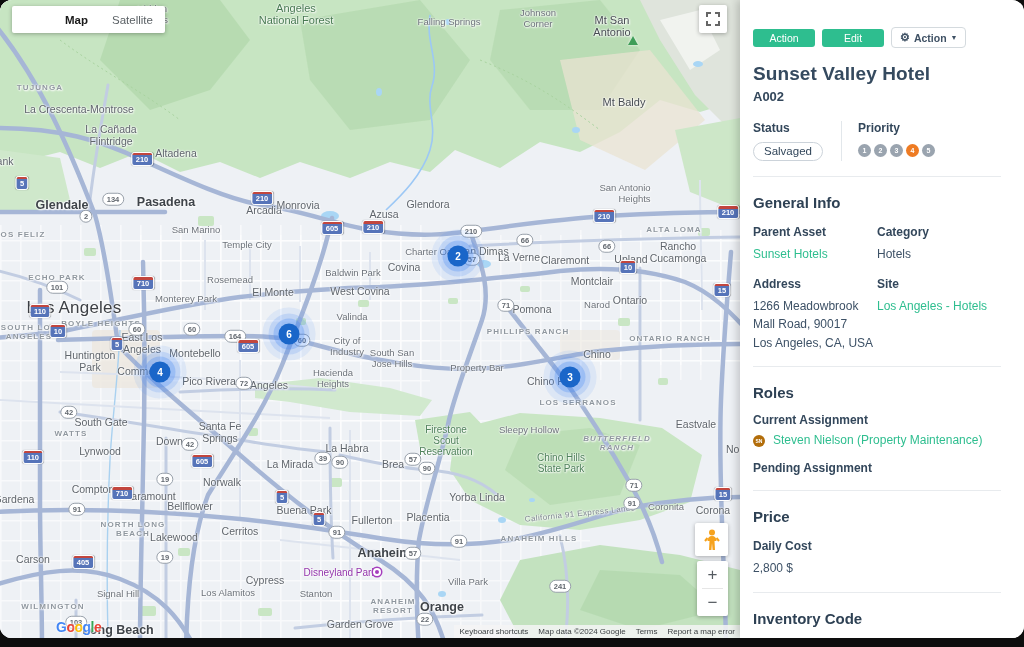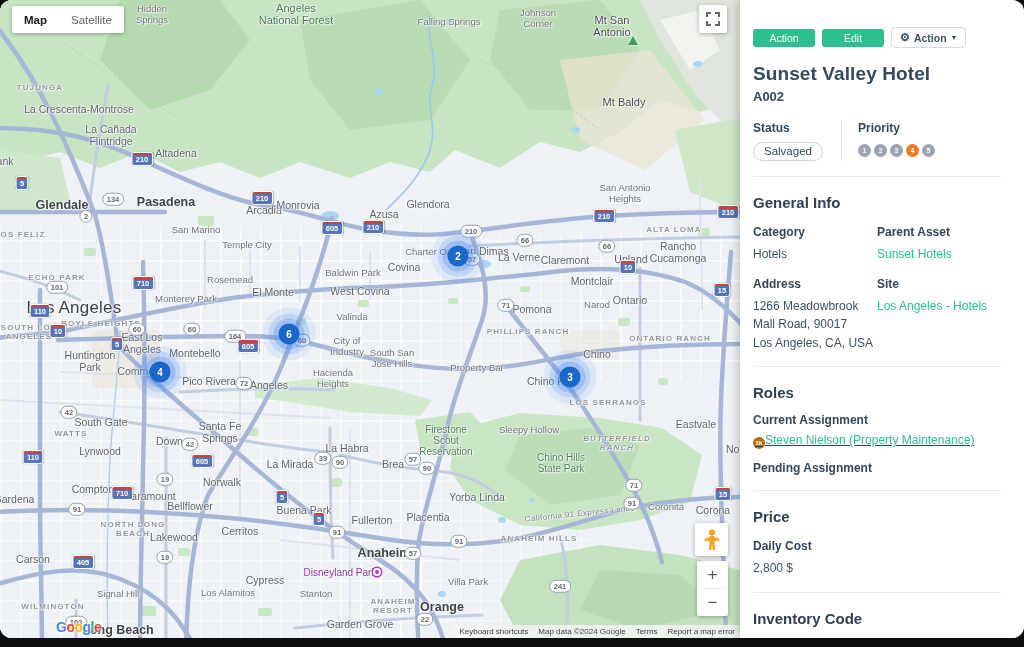--- a/index.html
+++ b/index.html
@@ -29,21 +29,21 @@
   .shield.s{background:#fff;color:#62686f;border:1px solid #98a0aa;border-radius:8px;padding:1.5px 3.5px;}
   .marker{position:absolute;width:21px;height:21px;border-radius:50%;background:#1a66c9;color:#fff;
           display:flex;align-items:center;justify-content:center;font-size:10px;font-weight:bold;
           transform:translate(-50%,-50%);
           box-shadow:0 0 0 5px rgba(66,133,244,.28),0 0 0 10px rgba(66,133,244,.18),0 0 0 16px rgba(66,133,244,.10);}
   .mountain-peak-icon{position:absolute;transform:translate(-50%,0);width:0;height:0;border-left:5px solid transparent;
           border-right:5px solid transparent;border-bottom:9px solid #3f9d58;filter:drop-shadow(0 0 1px #fff);}
   .disneyland-marker-icon{position:absolute;transform:translate(-50%,-50%);width:8px;height:8px;border-radius:50%;
           background:#a53dbd;border:2px solid #fff;box-shadow:0 0 0 1.5px #a53dbd;}
   .map-type{position:absolute;left:12px;top:6px;display:flex;background:#fff;border-radius:2px;
-            box-shadow:0 1px 4px rgba(0,0,0,.3);height:27px;align-items:stretch;z-index:30;}
+            box-shadow:0 1px 4px rgba(0,0,0,.3);height:27px;align-items:stretch;z-index:30;padding-left:41px;}
   .map-type .mt-btn{padding:0 12px;font-size:11.5px;display:flex;align-items:center;cursor:pointer;color:#5b6165;}
   .map-type .mt-btn.active{font-weight:bold;color:#1a1a1a;}
   .fullscreen-btn{position:absolute;right:13px;top:5px;width:28px;height:28px;background:#fff;border-radius:2px;
             box-shadow:0 1px 4px rgba(0,0,0,.3);display:flex;align-items:center;justify-content:center;z-index:30;}
   .pegman{position:absolute;right:12px;bottom:82px;width:33px;height:33px;background:#fff;border-radius:2px;
             box-shadow:0 1px 4px rgba(0,0,0,.3);display:flex;align-items:center;justify-content:center;z-index:30;}
   .zoomctl{position:absolute;right:12px;bottom:22px;width:31px;background:#fff;border-radius:2px;
             box-shadow:0 1px 4px rgba(0,0,0,.3);z-index:30;display:flex;flex-direction:column;}
   .zoomctl .zbtn{height:27px;display:flex;align-items:center;justify-content:center;font-size:17px;color:#565b61;cursor:pointer;}
   .zoomctl .zdiv{height:1px;background:#e6e6e6;margin:0 5px;}
@@ -73,21 +73,21 @@
   .dots{display:flex;gap:3px;margin-top:9px;}
   .dot{width:13px;height:13px;border-radius:50%;color:#fff;font-size:7px;font-weight:bold;
        display:flex;align-items:center;justify-content:center;}
   .sec-hr{border:none;border-top:1px solid #e8ebee;margin:15px 0 0 0;}
   .h-sec{font-size:15px;font-weight:bold;color:#2e4154;margin:17px 0 0 0;}
   .info-grid{display:grid;grid-template-columns:124px 1fr;row-gap:14px;margin-top:14px;}
   .cell .mini-label{display:block;margin-bottom:5px;}
   .val{font-size:12px;color:#3d5166;line-height:1.3;white-space:pre-line;}
   .link{font-size:12px;color:#2ebe8f;line-height:1.3;cursor:pointer;}
   .role-label{font-size:12px;font-weight:bold;margin-top:12px;}
-  .role-row{display:flex;align-items:flex-end;gap:0;margin-top:6px;text-decoration:underline;}
+  .role-row{display:flex;align-items:center;gap:8px;margin-top:6px;}
   .avatar{width:12px;height:12px;border-radius:50%;color:#fff;font-size:5px;font-weight:bold;
           display:flex;align-items:center;justify-content:center;flex:none;}
 </style>
 </head>
 <body>
 
 <div class="frame">
   <div class="app">
 
     <div class="map">
@@ -222,21 +222,21 @@
           <span class="lbl city" style="left: -6px; top: 156px;">Burbank</span>
           <span class="lbl city-md" style="left: 62px; top: 198px;">Glendale</span>
           <span class="lbl city-md" style="left: 166px; top: 195px;">Pasadena</span>
           <span class="lbl city" style="left: 264px; top: 205px;">Arcadia</span>
           <span class="lbl city" style="left: 298px; top: 200px;">Monrovia</span>
           <span class="lbl city-sm" style="left: 196px; top: 225px;">San Marino</span>
           <span class="lbl city-sm" style="left: 247px; top: 240px;">Temple City</span>
           <span class="lbl district" style="left: 20px; top: 231px;">LOS FELIZ</span>
           <span class="lbl city" style="left: 384px; top: 209px;">Azusa</span>
           <span class="lbl city" style="left: 428px; top: 199px;">Glendora</span>
-          <span class="lbl city-sm" style="left: 625px; top: 183px;">San Antonio
+          <span class="lbl city-sm" style="left: 625px; top: 183px; text-align: right;">San Antonio
 Heights</span>
           <span class="lbl district" style="left: 674px; top: 226px;">ALTA LOMA</span>
           <span class="lbl city" style="left: 678px; top: 241px;">Rancho
 Cucamonga</span>
           <span class="lbl city-sm" style="left: 431px; top: 247px;">Charter Oak</span>
           <span class="lbl city" style="left: 483px; top: 246px;">San Dimas</span>
           <span class="lbl city" style="left: 519px; top: 252px;">La Verne</span>
           <span class="lbl city" style="left: 565px; top: 255px;">Claremont</span>
           <span class="lbl city" style="left: 631px; top: 254px;">Upland</span>
           <span class="lbl city" style="left: 404px; top: 262px;">Covina</span>
@@ -260,21 +260,21 @@
 Heights</span>
           <span class="lbl city-sm" style="left: 477px; top: 363px;">Property Bar</span>
           <span class="lbl district" style="left: 528px; top: 328px;">PHILLIPS RANCH</span>
           <span class="lbl city" style="left: 532px; top: 304px;">Pomona</span>
           <span class="lbl city-sm" style="left: 597px; top: 300px;">Narod</span>
           <span class="lbl city" style="left: 592px; top: 276px;">Montclair</span>
           <span class="lbl city" style="left: 630px; top: 295px;">Ontario</span>
           <span class="lbl district" style="left: 670px; top: 335px;">ONTARIO RANCH</span>
           <span class="lbl city" style="left: 597px; top: 349px;">Chino</span>
           <span class="lbl city" style="left: 552px; top: 376px;">Chino Hills</span>
-          <span class="lbl district" style="left: 578px; top: 399px; margin-left: 30px;">LOS SERRANOS</span>
+          <span class="lbl district" style="left: 578px; top: 399px;">LOS SERRANOS</span>
           <span class="lbl district" style="left: 29px; top: 324px;">SOUTH LOS
 ANGELES</span>
           <span class="lbl city" style="left: 90px; top: 350px;">Huntington
 Park</span>
           <span class="lbl city" style="left: 209px; top: 376px;">Pico Rivera</span>
           <span class="lbl city" style="left: 269px; top: 380px;">Angeles</span>
           <span class="lbl city" style="left: 143px; top: 366px;">Commerce</span>
           <span class="lbl district" style="left: 71px; top: 430px;">WATTS</span>
           <span class="lbl city" style="left: 101px; top: 417px;">South Gate</span>
           <span class="lbl city" style="left: 100px; top: 446px;">Lynwood</span>
@@ -453,26 +453,26 @@
               <span class="dot" style="background: rgb(238, 123, 35);">4</span>
               <span class="dot" style="background: rgb(154, 164, 175);">5</span>
             </div>
         </div>
       </div>
 
       <hr class="sec-hr">
       <div class="h-sec">General Info</div>
       <div class="info-grid">
         <div class="cell">
+          <span class="mini-label">Parent Asset</span>
+          <span class="link">Sunset Hotels</span>
+        </div>
+        <div class="cell">
           <span class="mini-label">Category</span>
           <span class="val">Hotels</span>
-        </div>
-        <div class="cell">
-          <span class="mini-label">Parent Asset</span>
-          <span class="link">Sunset Hotels</span>
         </div>
         <div class="cell">
           <span class="mini-label">Address</span>
           <span class="val">1266 Meadowbrook
 Mall Road, 90017
 Los Angeles, CA, USA</span>
         </div>
         <div class="cell">
           <span class="mini-label">Site</span>
           <span class="link">Los Angeles - Hotels</span>

